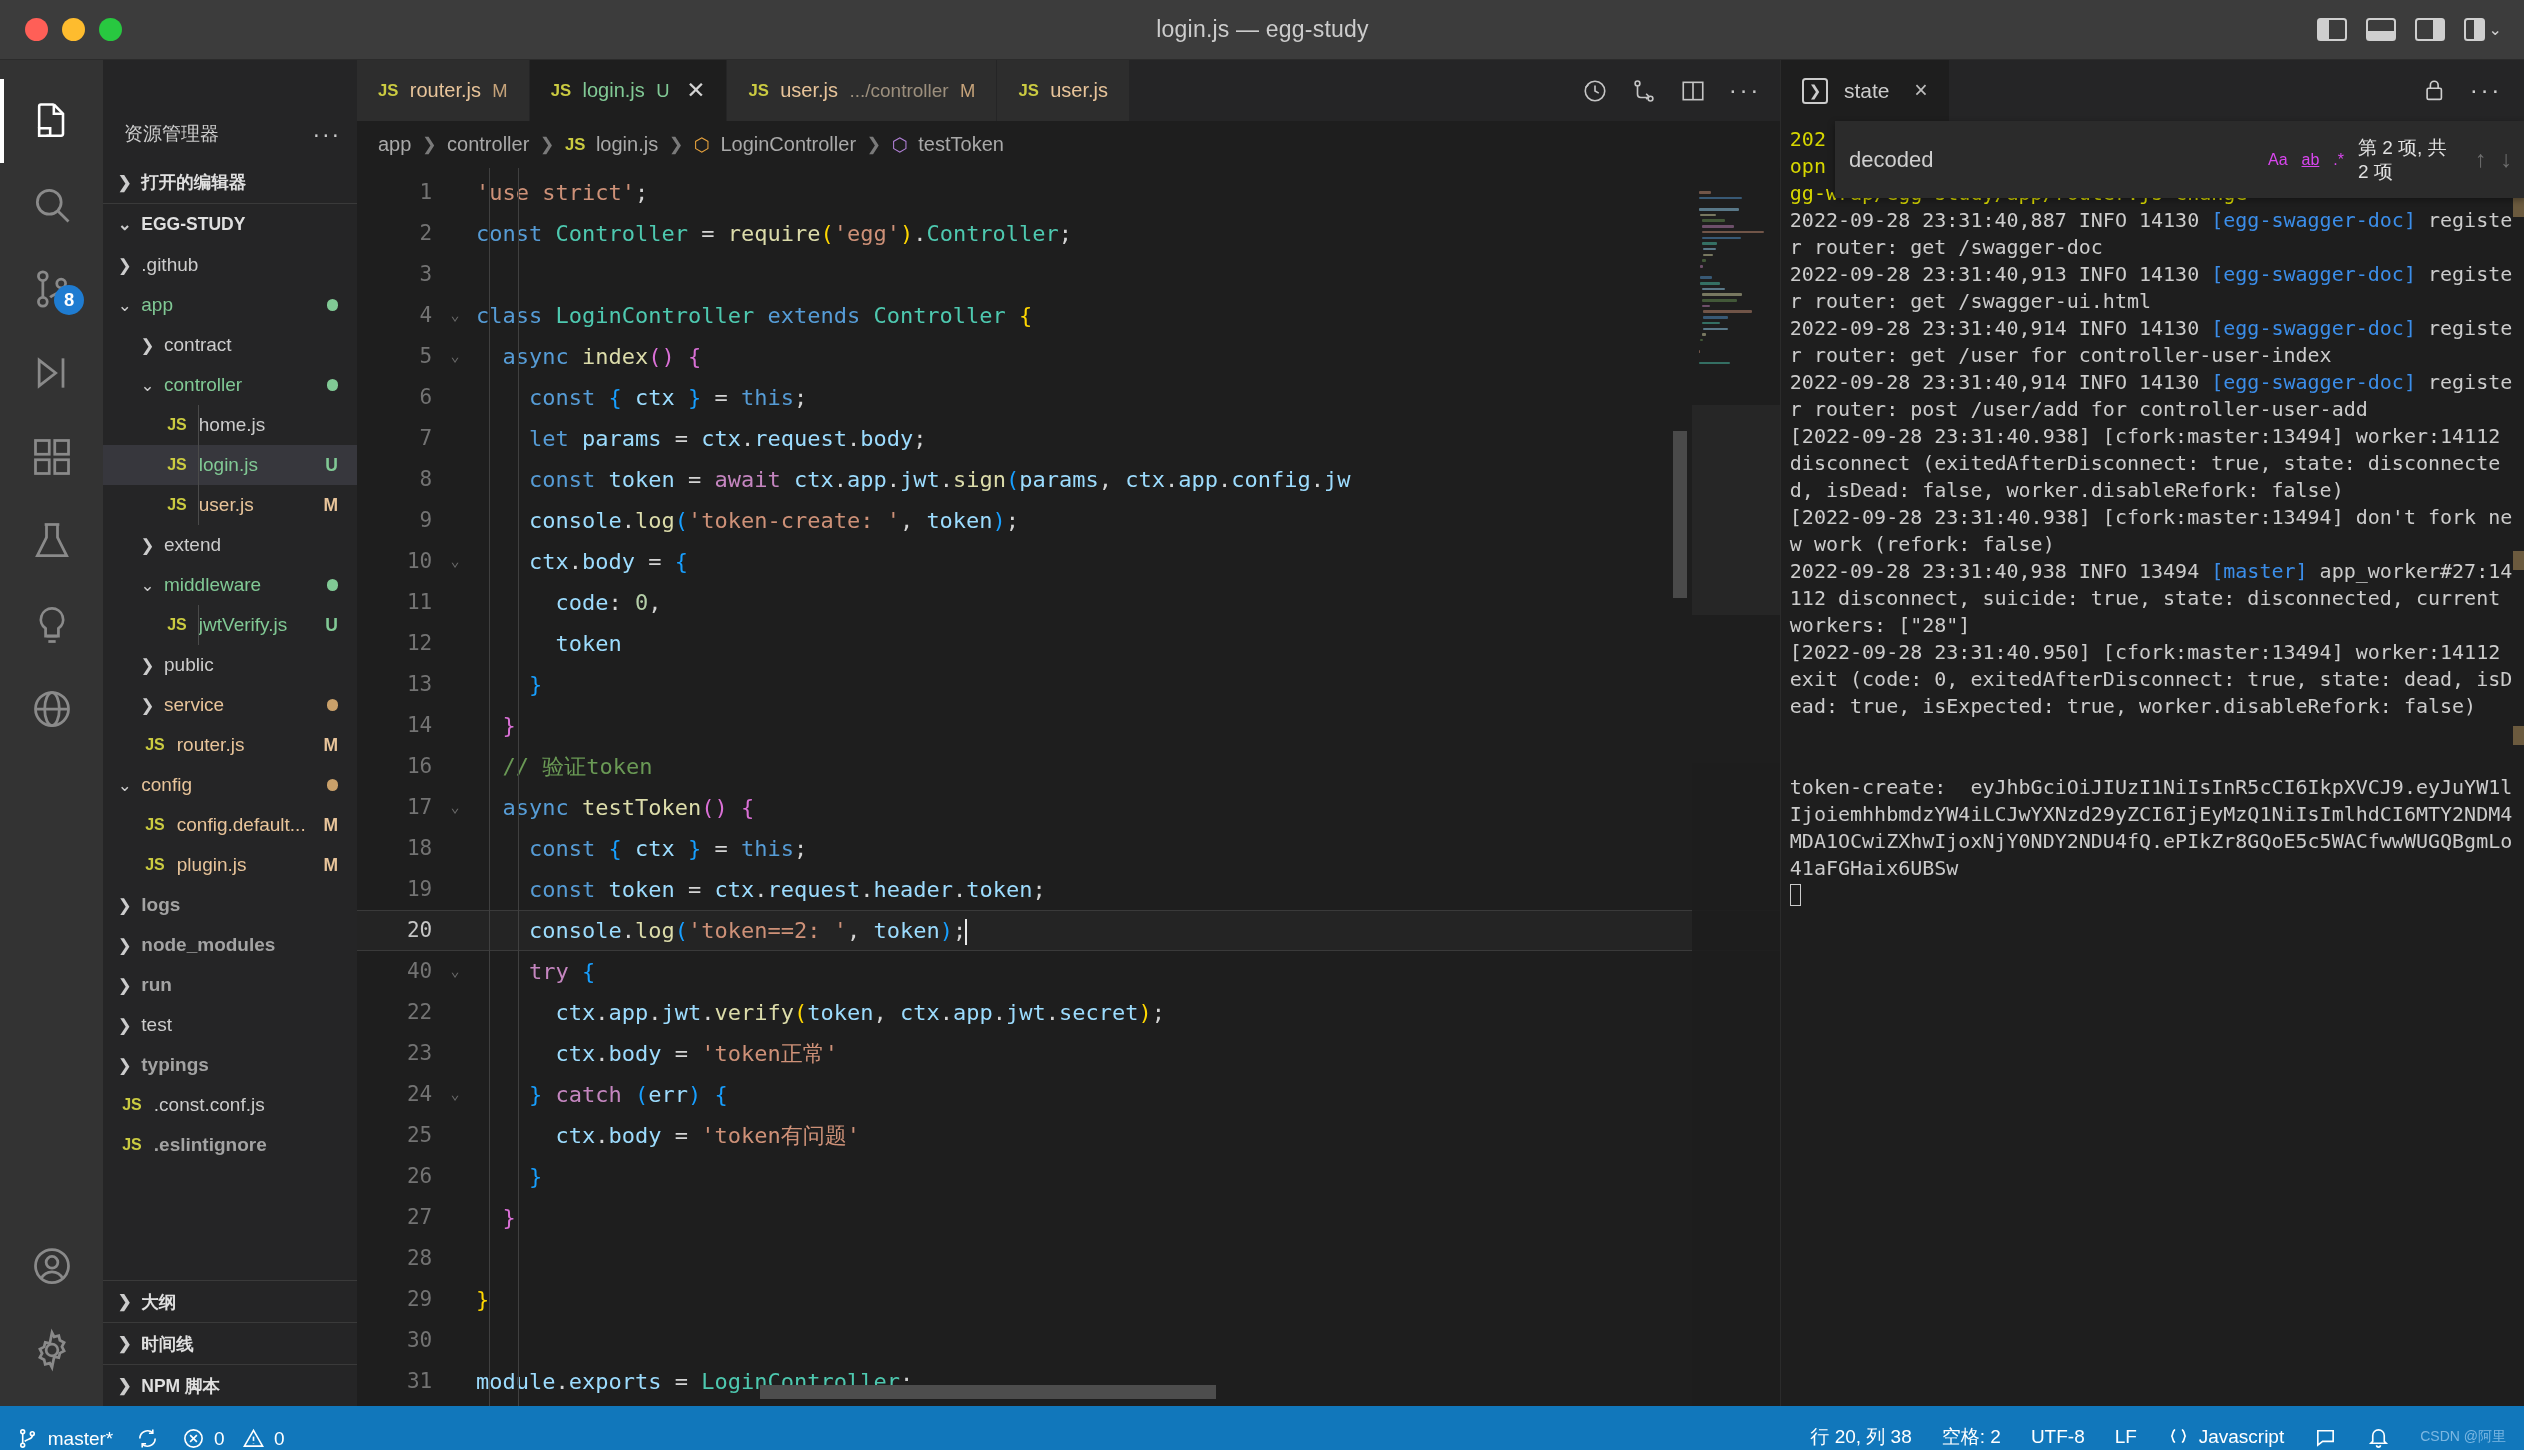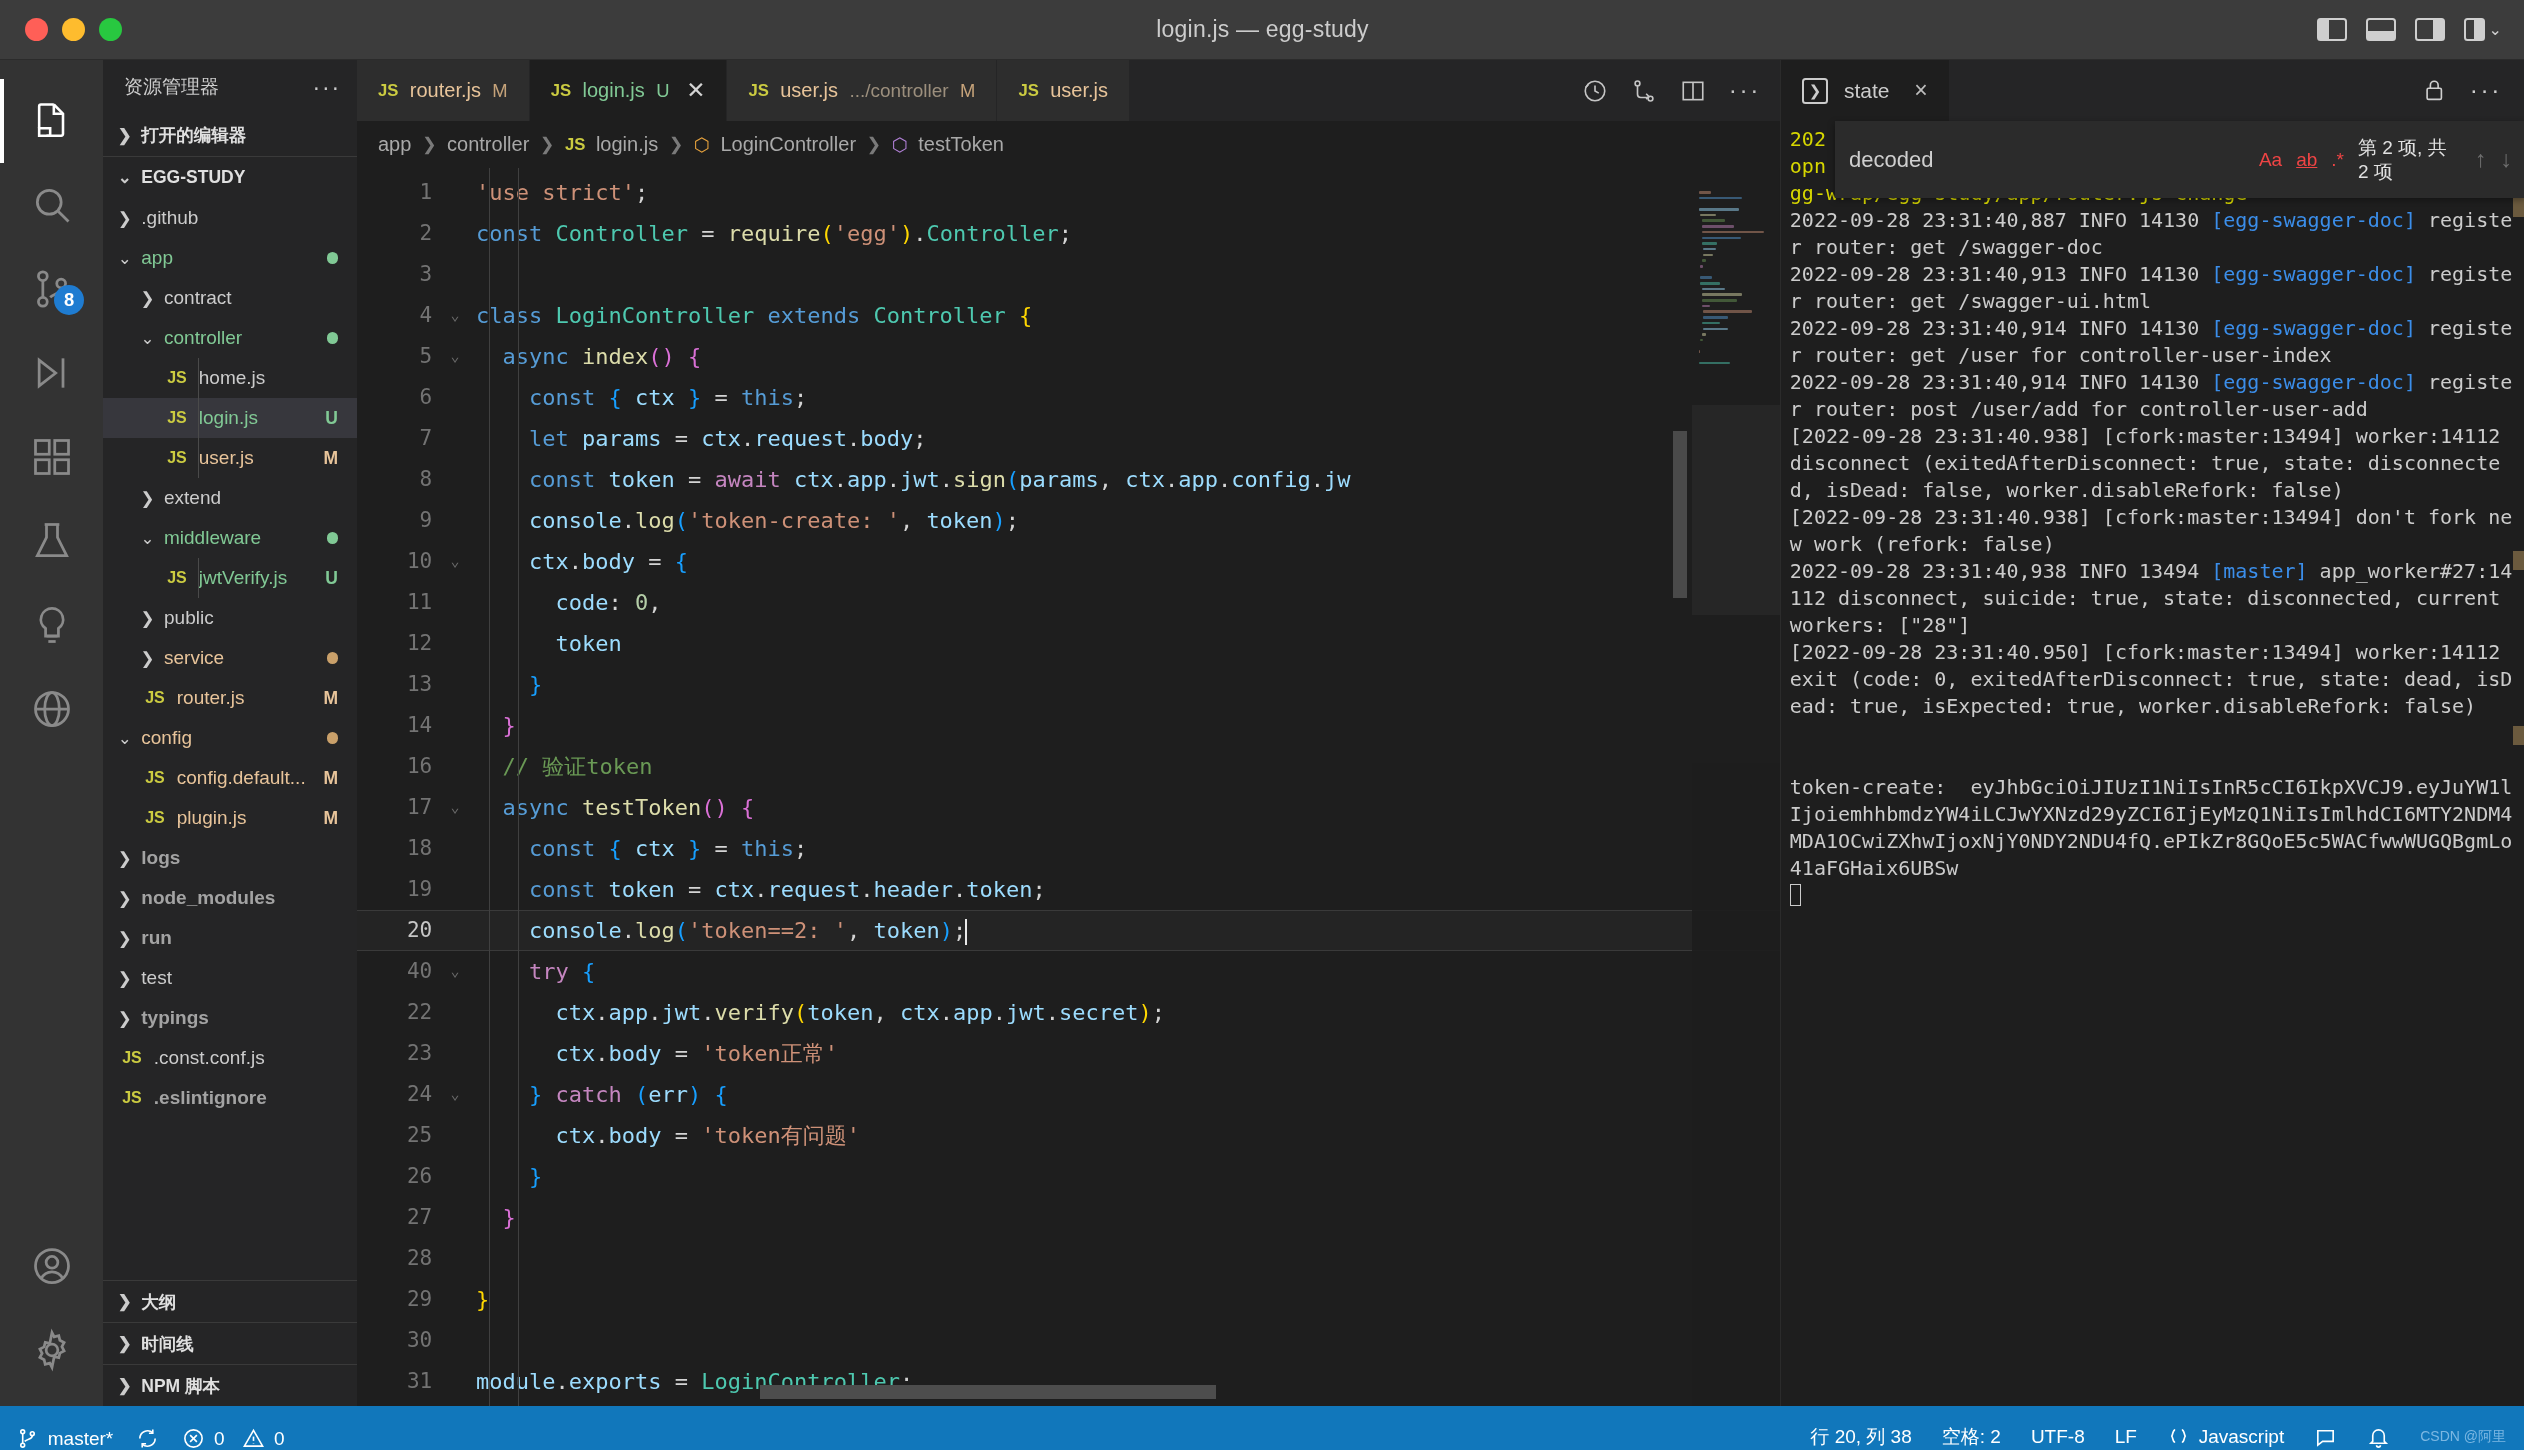--- a/index.html
+++ b/index.html
@@ -73,20 +73,21 @@
     padding: 0 5.3px;
   }
   .act-bottom { margin-top: auto; padding-bottom: 14px; }
 
   
   .sidebar {
     width: 254px; flex: 0 0 254px;
     background: #252526;
     display: flex; flex-direction: column;
     min-height: 0;
+    margin-top: 47px;
   }
   .sb-title {
     height: 54px; display: flex; align-items: center;
     padding: 0 16px 0 21px; color: #cccccc; font-size: 19px;
     justify-content: space-between;
   }
   .sb-dots { color:#cccccc; font-size: 23px; letter-spacing:1.8px; line-height:8.8px; }
   .sb-section {
     height: 42px; display: flex; align-items: center;
     color: #e0e0e0; font-size: 17.5px; font-weight: bold;
@@ -226,21 +227,21 @@
   .term-x { color:#bdbdbd; font-size:23px; margin-left:8.8px; }
   .panel-head-right { margin-left:auto; display:flex; align-items:center; gap:23px; padding-right:23px; color:#cfcfcf; }
   .panel-head-right svg { width:24.5px; height:24.5px; }
   .findbox {
     position:absolute; left:54px; top:61px; width:691px; height:77px;
     background:#2b2b2b; display:flex; align-items:center; gap:14px;
     padding: 0 14px; box-shadow: 0 1.8px 7px rgba(0,0,0,.4);
     z-index: 5;
   }
   .find-input { color:#cfcfcf; font-size:22px; flex:1 1 auto; }
-  .find-opt { color:#ef4444; font-size:19px; }
+  .find-opt { color:#d946ef; font-size:16px; }
   .find-count { color:#e0e0e0; font-size:19px; width:103px; line-height:1.25; }
   .find-arrow { color:#6f6f6f; font-size:23px; }
   .term-body {
     flex:1 1 auto; overflow:hidden;
     font-family: "DejaVu Sans Mono", monospace;
     font-size: 20px; line-height: 27px;
     color: #cccccc; padding: 5.3px 3.5px 0 8.8px;
     white-space: pre-wrap; word-break: break-all;
     min-height:0;
   }

